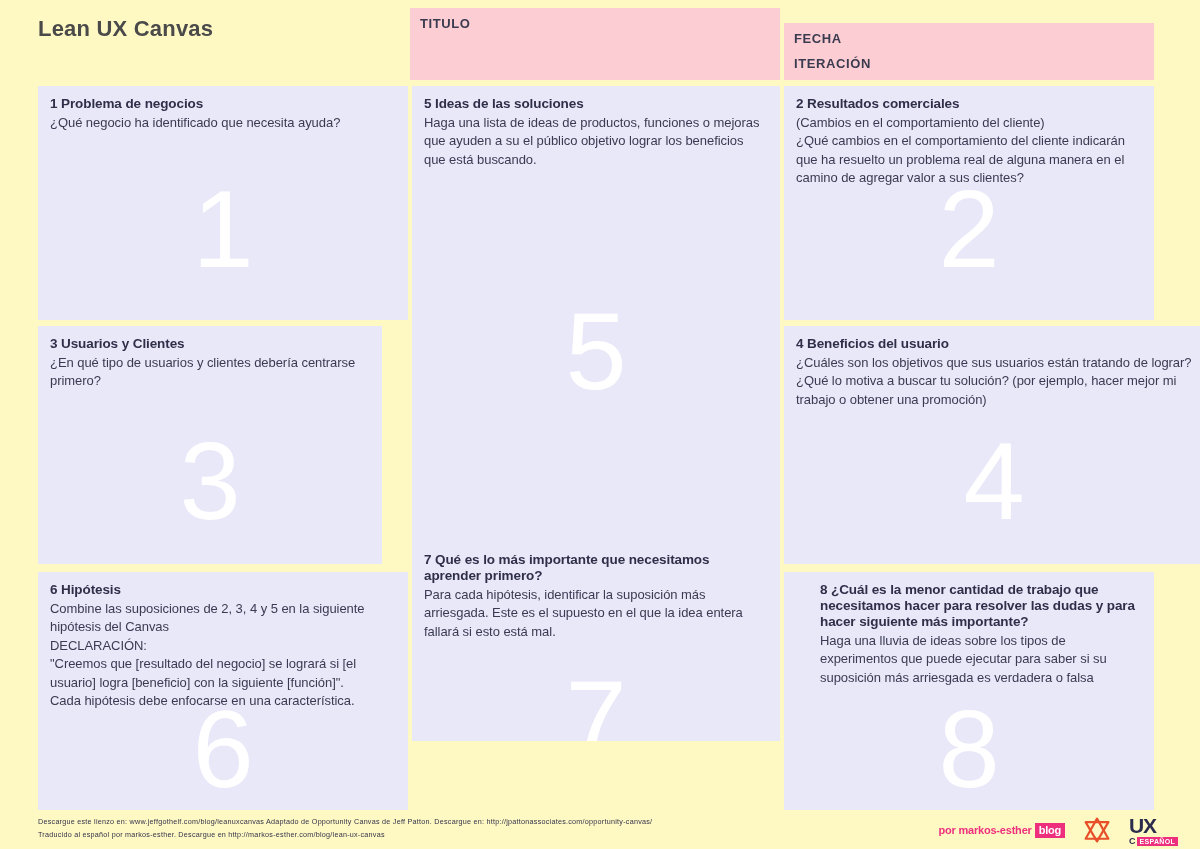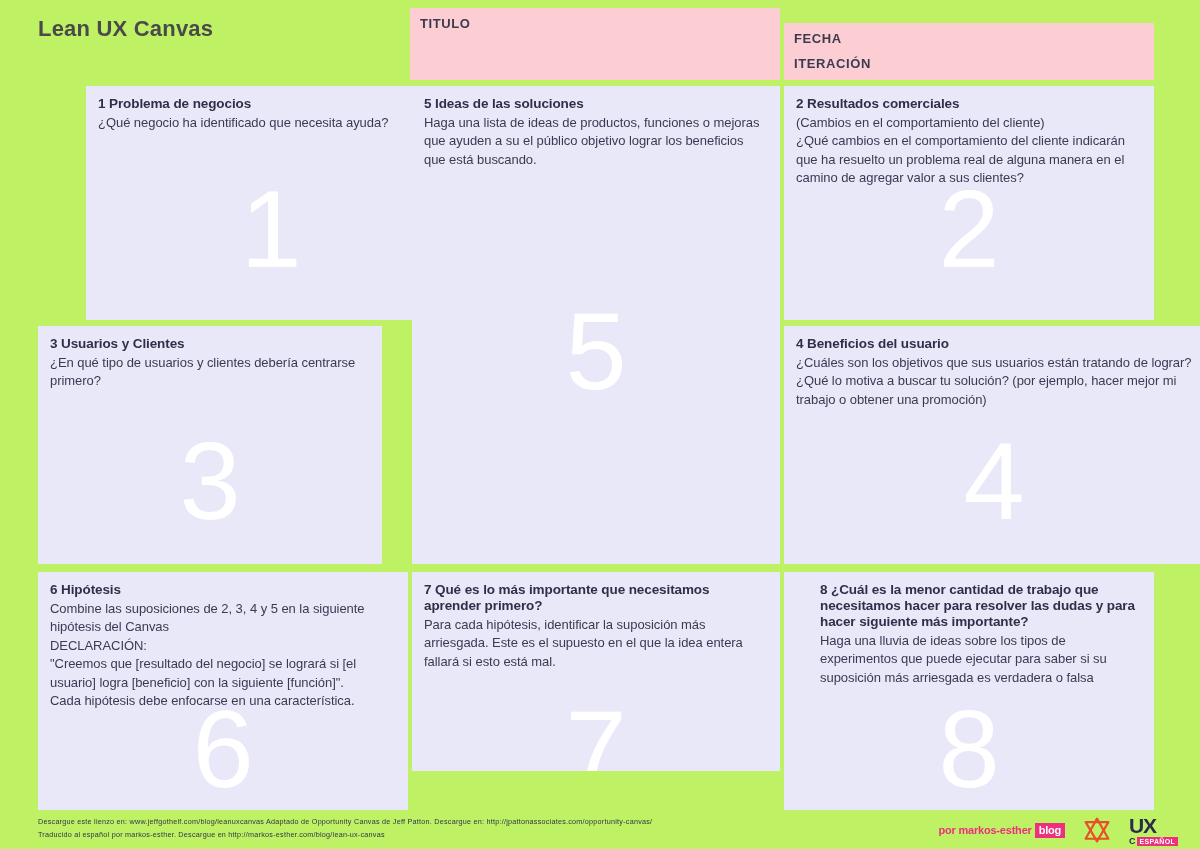--- a/index.html
+++ b/index.html
@@ -5,21 +5,21 @@
   * { box-sizing: border-box; margin: 0; padding: 0; }
   html, body {
     width: 1200px; height: 849px;
     background: #ffffff;
     font-family: "Liberation Sans", sans-serif;
     overflow: hidden;
   }
   .canvas {
     position: relative;
     width: 1200px; height: 849px;
-    background: #bef264;
+    background: #fef9c3;
   }
 
   
   .title {
     position: absolute;
     left: 38px; top: 16px;
     font-size: 22px;
     font-weight: bold;
     color: #4a4a4a;
     letter-spacing: 0.2px;
@@ -68,26 +68,26 @@
     left: 0; right: 0;
     text-align: center;
     color: #ffffff;
     font-weight: 300;
     line-height: 1;
     user-select: none;
     pointer-events: none;
   }
 
   
-  #cell-1 { left: 38px;  top: 86px;  width: 370px; height: 234px; margin-left: 48px; }
+  #cell-1 { left: 38px;  top: 86px;  width: 370px; height: 234px; }
   #cell-3 { left: 38px;  top: 326px; width: 344px; height: 238px; }
   #cell-6 { left: 38px;  top: 572px; width: 370px; height: 238px; }
   
   #cell-5 { left: 412px; top: 86px;  width: 368px; height: 478px; }
-  #cell-7 { left: 412px; top: 572px; width: 368px; height: 199px; }
+  #cell-7 { left: 412px; top: 542px; width: 368px; height: 199px; }
   
   #cell-2 { left: 784px; top: 86px;  width: 370px; height: 234px; }
   #cell-4 { left: 784px; top: 326px; width: 420px; height: 238px; }
   #cell-8 { left: 784px; top: 572px; width: 370px; height: 238px; padding-left: 36px; }
 
   #cell-1 .watermark { top: 88px;  font-size: 110px; }
   #cell-3 .watermark { top: 100px; font-size: 110px; }
   #cell-6 .watermark { top: 122px; font-size: 110px; }
   #cell-5 .watermark { top: 210px; font-size: 110px; }
   #cell-7 .watermark { top: 122px; font-size: 110px; }

